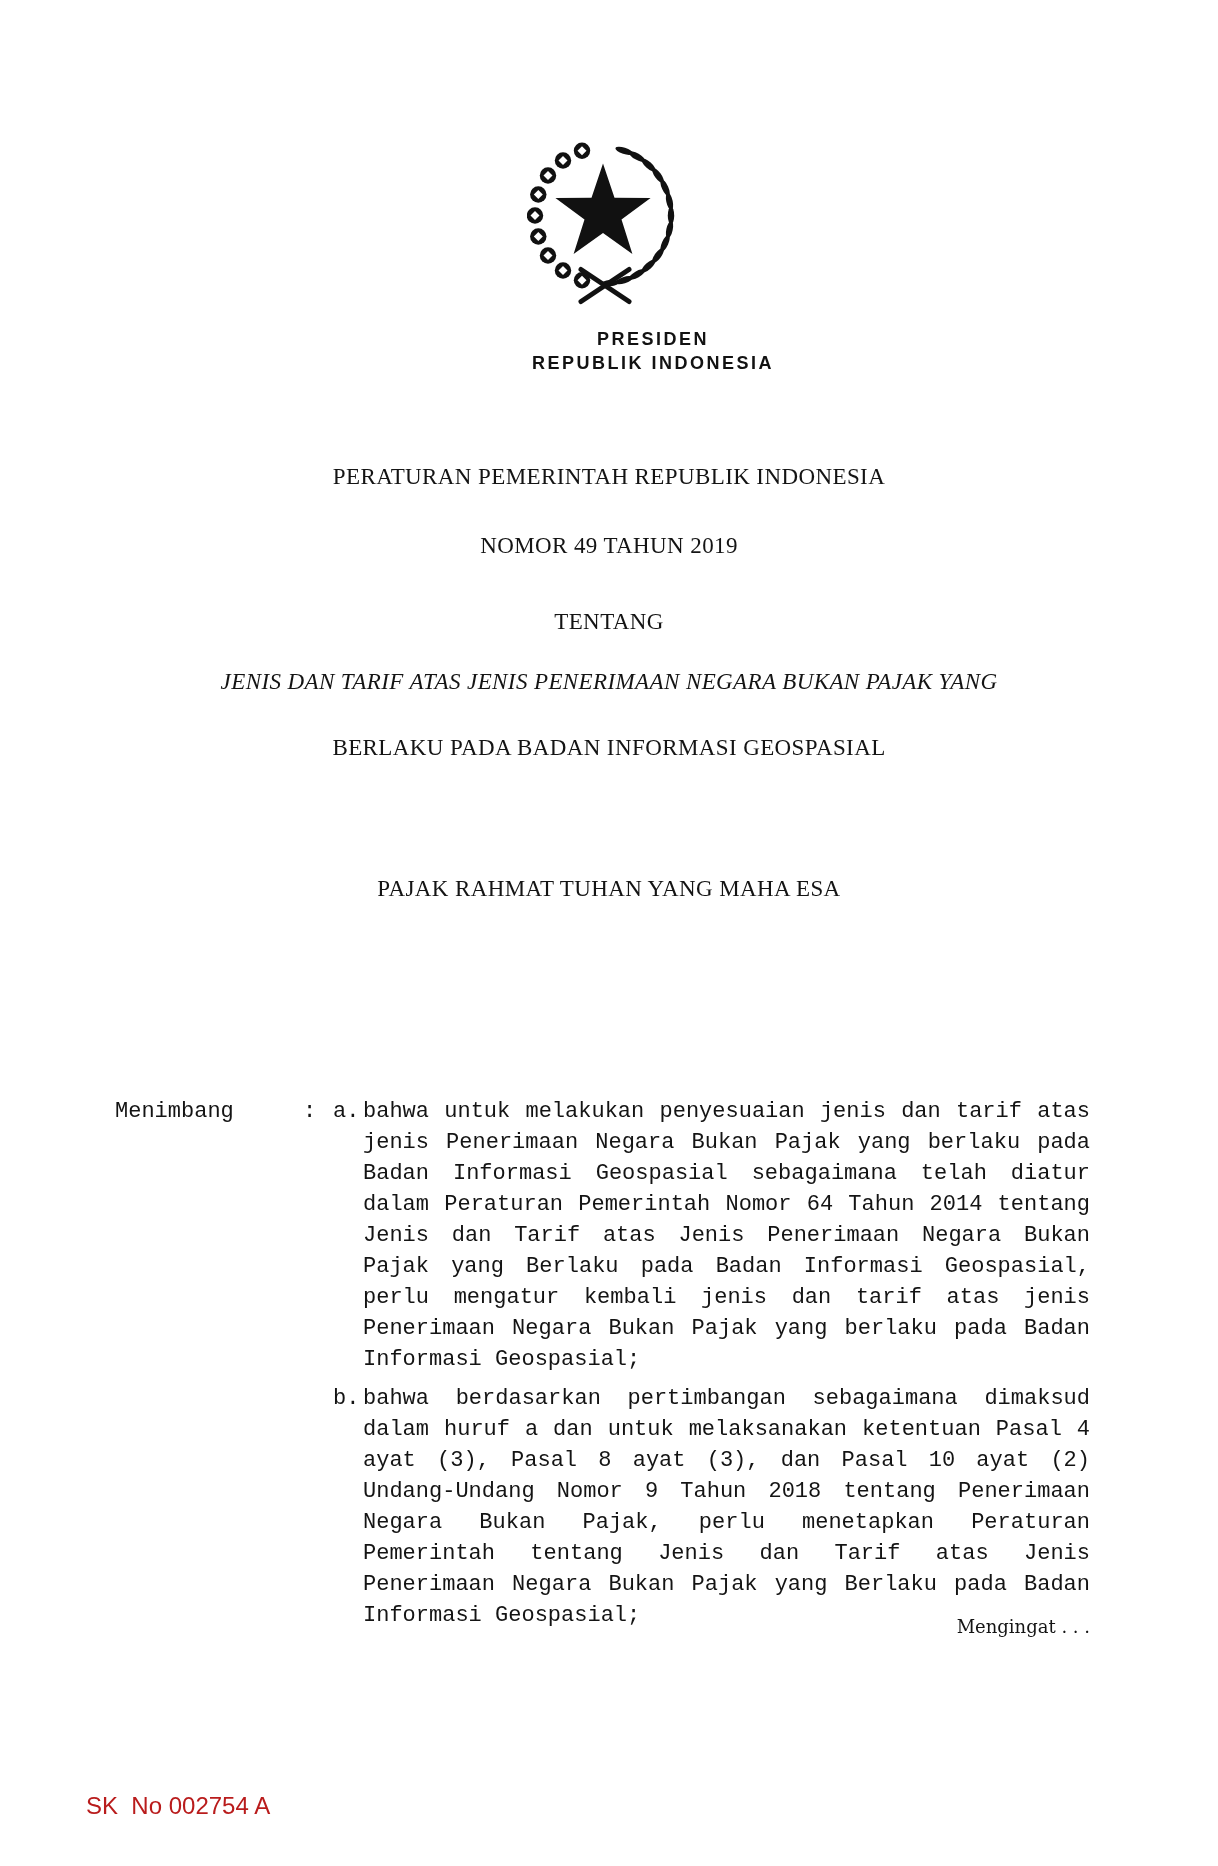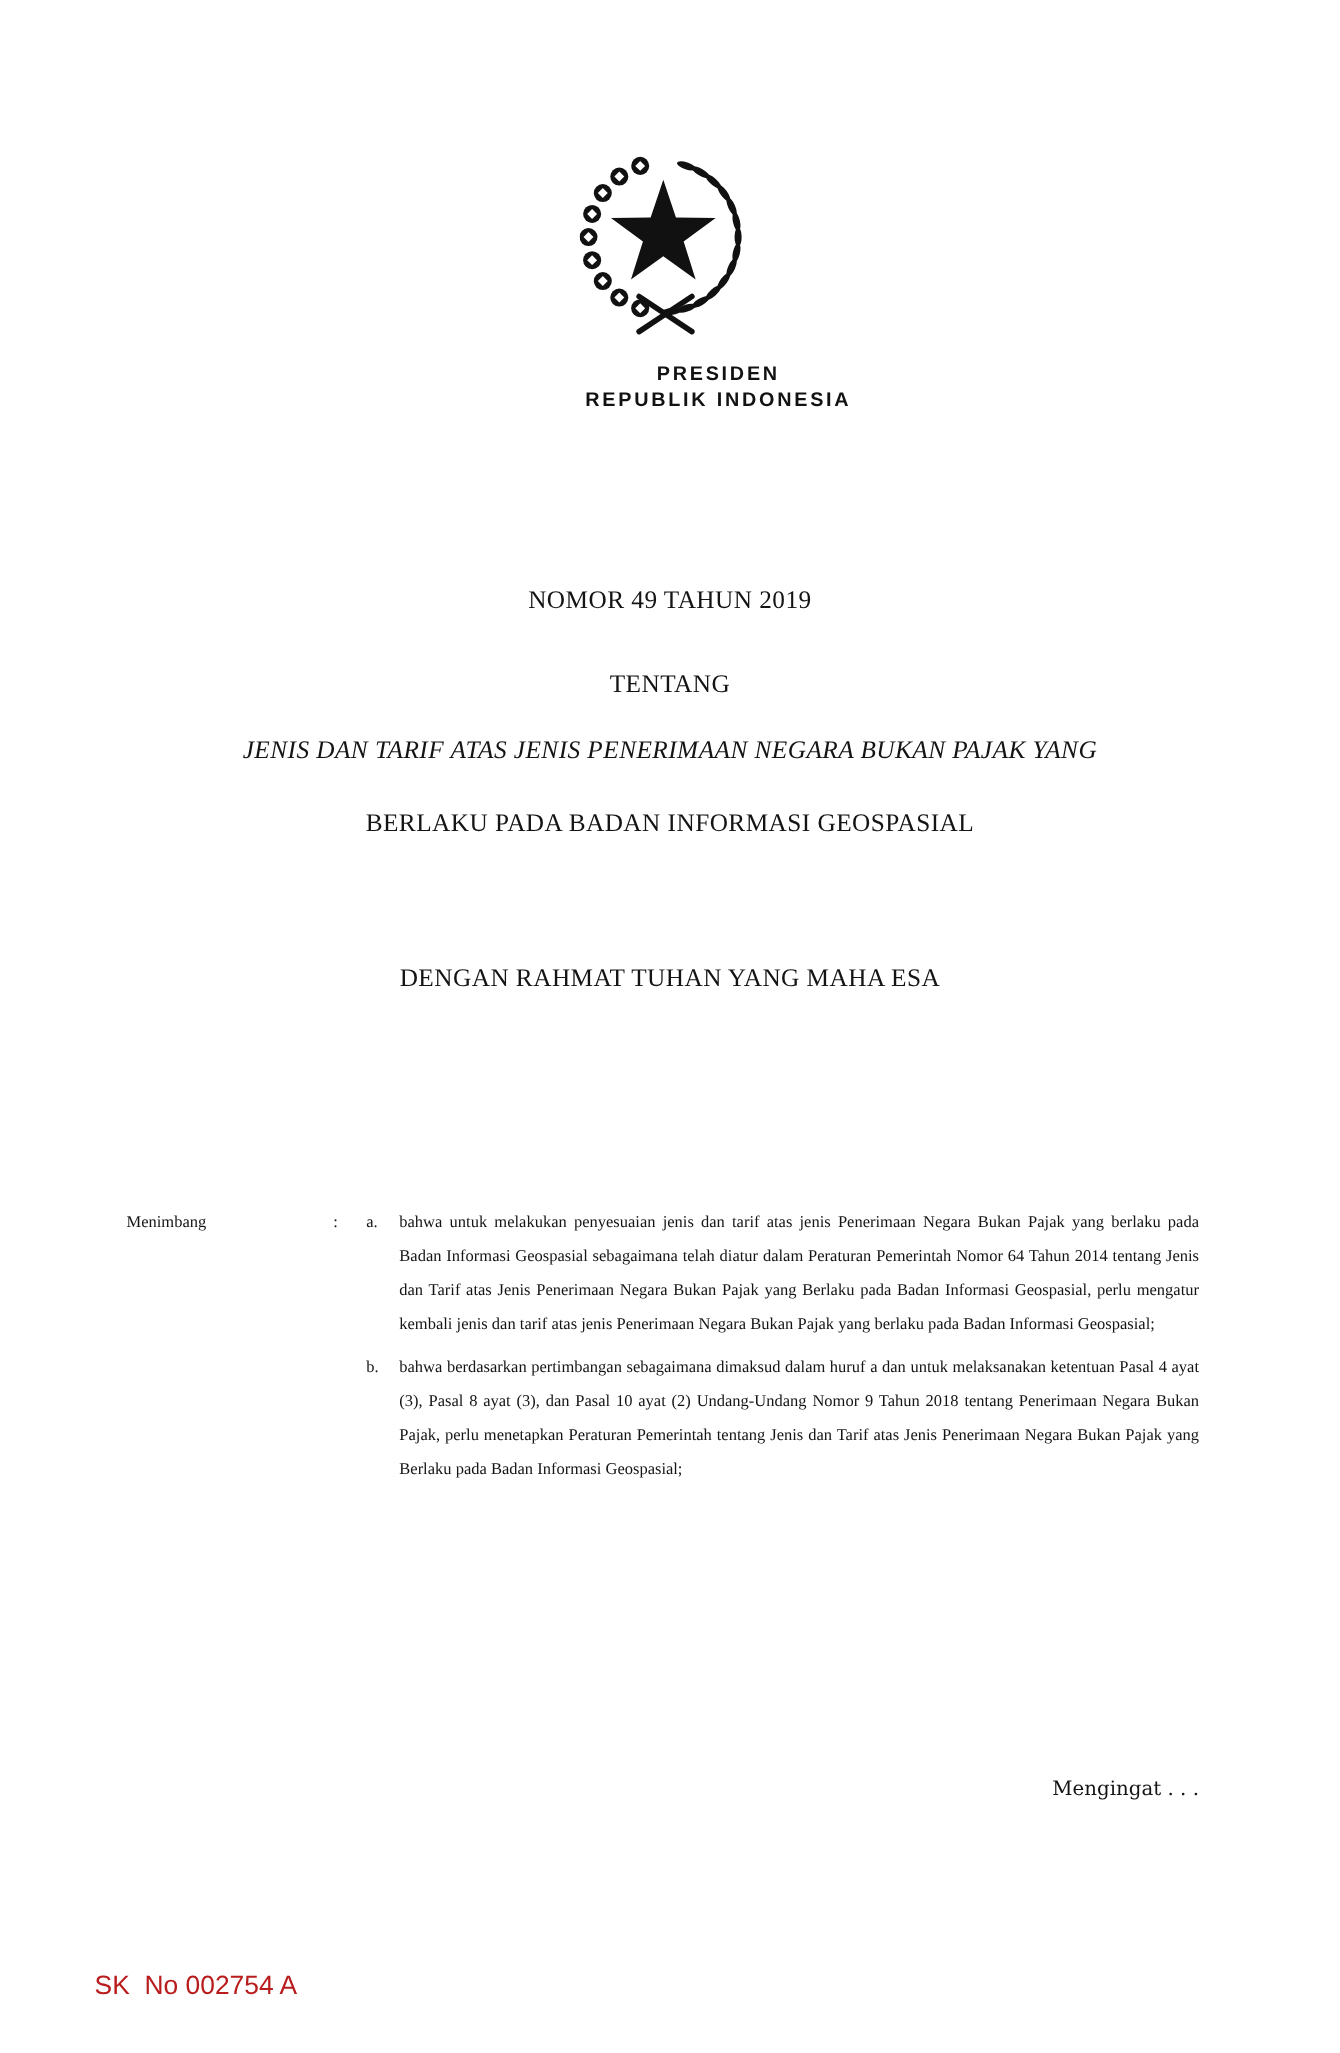--- a/index.html
+++ b/index.html
@@ -37,22 +37,22 @@
     font-size:23px;letter-spacing:0.4px;color:#141414;
     font-family:"Liberation Serif", serif;
   }
   .t1{top:464px;} .t2{top:533px;} .t3{top:609px;}
   .t4{top:669px;font-style:italic;} .t5{top:735px;}
   .t6{top:876px;} .t7{top:1003px;}
   
   .considering{
     position:absolute;left:115px;top:1096px;width:975px;
     display:flex;
-    font-family:Liberation Serif, serif;
-    font-size:15px;line-height:31px;color:#141414;
+    font-family:Liberation Mono, monospace;
+    font-size:22px;line-height:31px;color:#141414;
   }
   .c-label{flex:0 0 188px;}
   .c-colon{flex:0 0 30px;}
   .c-items{flex:1;}
   .c-item{display:flex;}
   .c-item + .c-item{margin-top:8px;}
   .c-letter{flex:0 0 30px;}
   .c-text{margin:0;flex:1;text-align:justify;}
   
   .continuation{
@@ -122,26 +122,27 @@
       </g>
     </svg>
   </div>
 
   <div class="inst">
     <div>PRESIDEN</div>
     <div>REPUBLIK INDONESIA</div>
   </div>
 
 
+  <div class="center-line t1">PERATURAN PEMERINTAH REPUBLIK INDONESIA</div>
   <div class="center-line t2">NOMOR 49 TAHUN 2019</div>
   <div class="center-line t3">TENTANG</div>
   <div class="center-line t4">JENIS DAN TARIF ATAS JENIS PENERIMAAN NEGARA BUKAN PAJAK YANG</div>
   <div class="center-line t5">BERLAKU PADA BADAN INFORMASI GEOSPASIAL</div>
 
-  <div class="center-line t6">DENGAN RAHMAT TUHAN YANG MAHA ESA</div>
+  <div class="center-line t6">PAJAK RAHMAT TUHAN YANG MAHA ESA</div>
 
   <div class="considering">
     <div class="c-label">Menimbang</div>
     <div class="c-colon">:</div>
     <div class="c-items">
       <div class="c-item">
         <span class="c-letter">a.</span>
         <p class="c-text">bahwa untuk melakukan penyesuaian jenis dan tarif atas jenis Penerimaan Negara Bukan Pajak yang berlaku pada Badan Informasi Geospasial sebagaimana telah diatur dalam Peraturan Pemerintah Nomor 64 Tahun 2014 tentang Jenis dan Tarif atas Jenis Penerimaan Negara Bukan Pajak yang Berlaku pada Badan Informasi Geospasial, perlu mengatur kembali jenis dan tarif atas jenis Penerimaan Negara Bukan Pajak yang berlaku pada Badan Informasi Geospasial;</p>
       </div>
       <div class="c-item">

